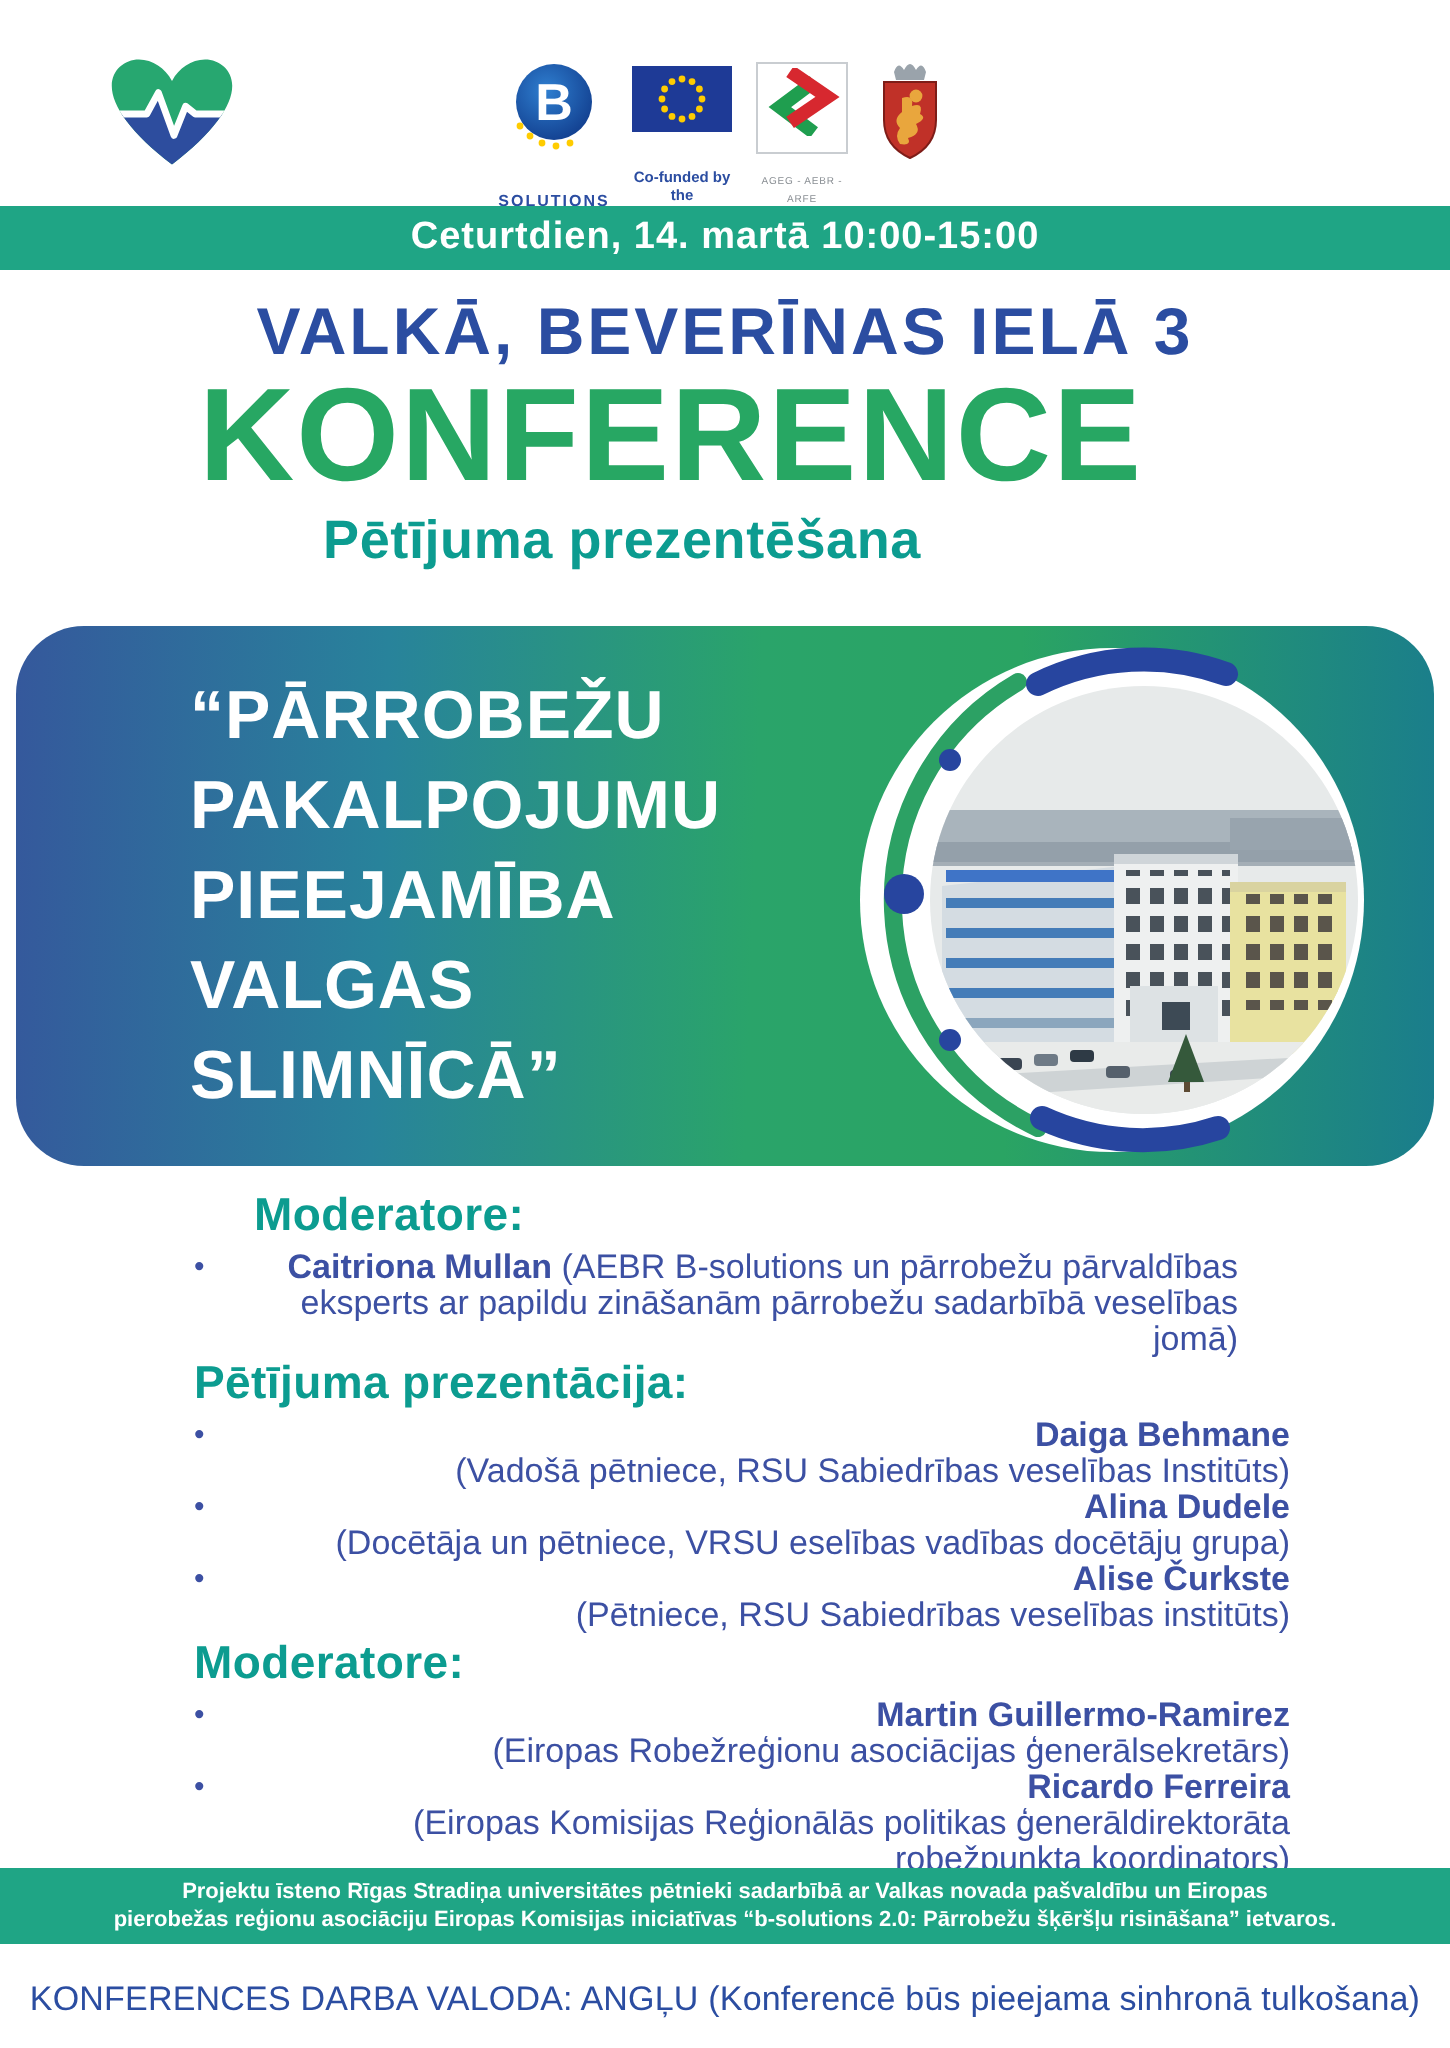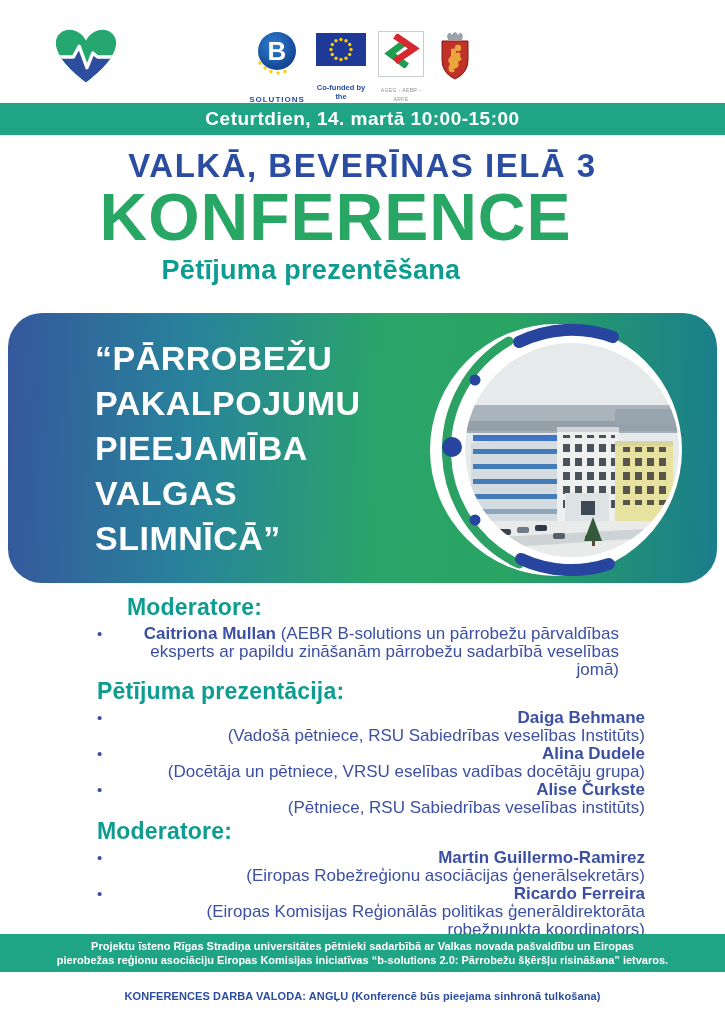--- a/index.html
+++ b/index.html
@@ -61,21 +61,21 @@
   .content .desc{font-weight:normal;}
   .mod-content{max-width:505px;}
   
   .footer-banner{
     position:absolute;left:0;top:934px;width:725px;height:38px;background:var(--brand-green);
     display:flex;flex-direction:column;align-items:center;justify-content:center;
     color:#fff;font-size:11px;font-weight:bold;line-height:14px;text-align:left;
   }
   .language-note{
     position:absolute;left:0;top:990px;width:725px;text-align:center;
-    color:var(--navy);font-size:11px;font-weight:bold;letter-spacing:.1px;
+    color:var(--navy);font-size:17px;font-weight:normal;letter-spacing:.1px;
   }
 </style>
 </head>
 <body>
 
 <div class="poster">
 
   <div class="heart-logo">
     <svg viewBox="0 0 70 62" width="68" height="64">
       <defs>

